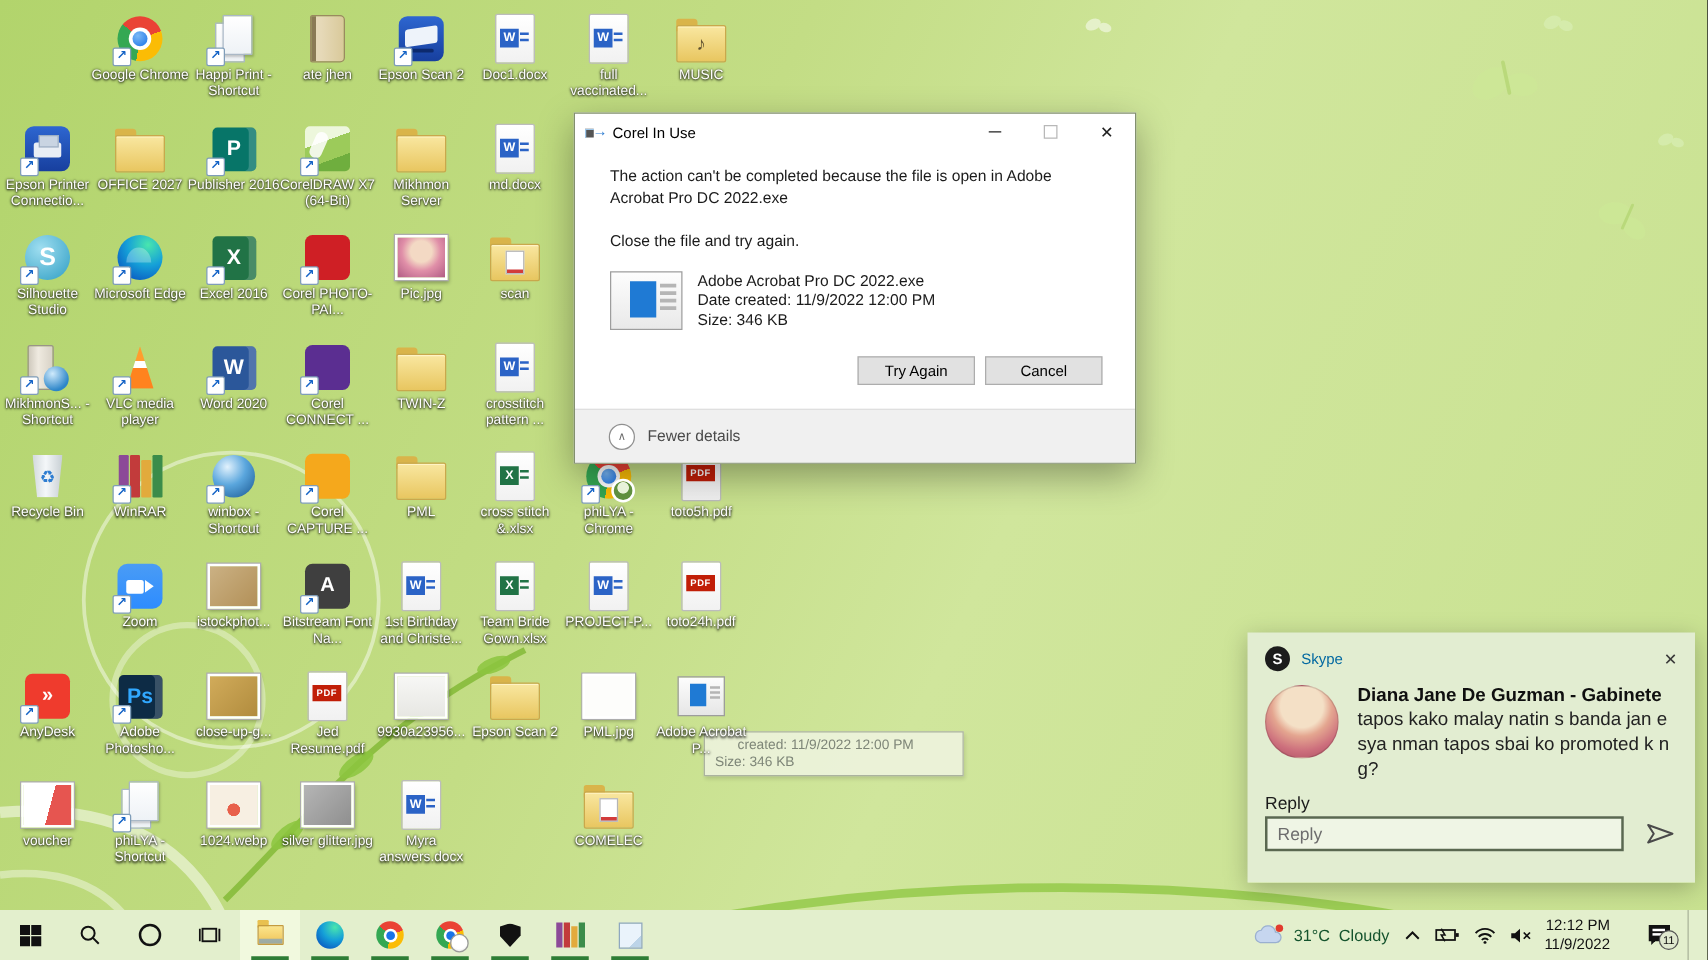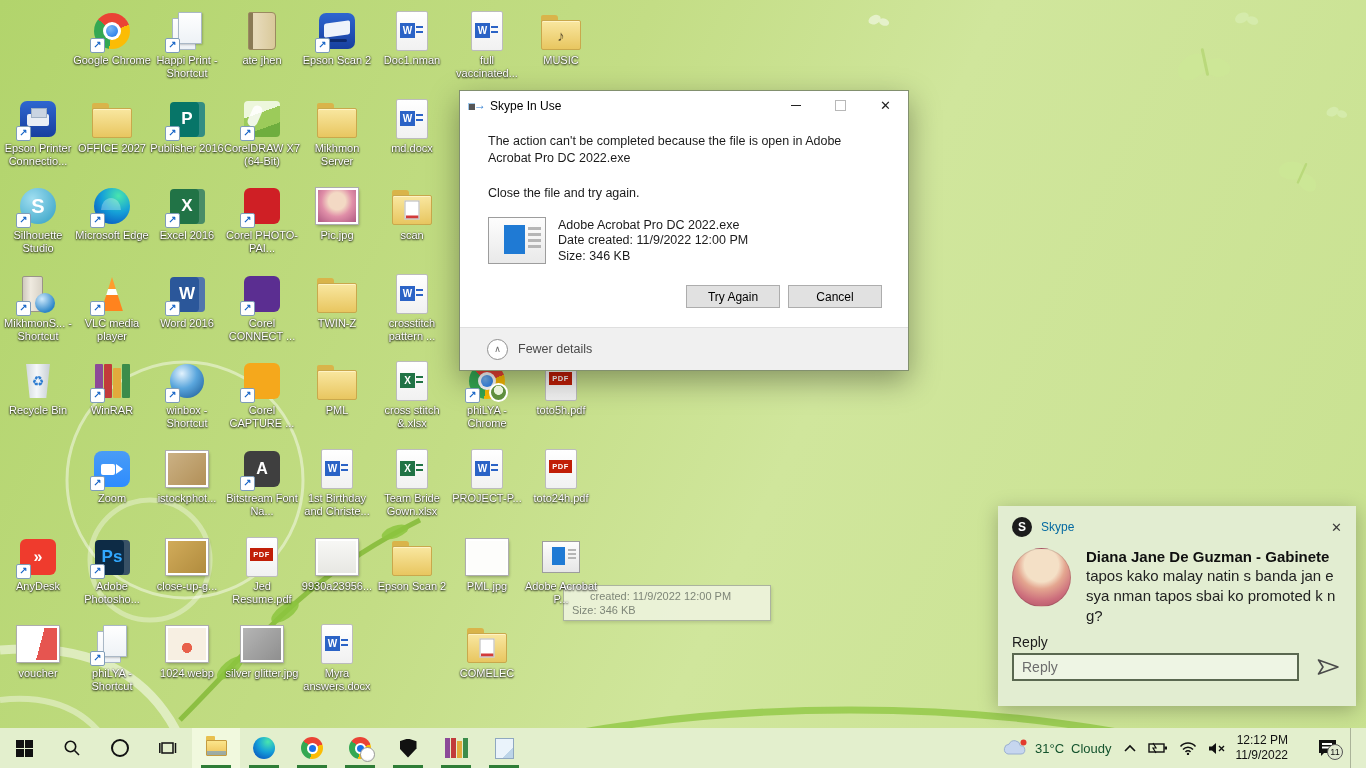--- a/index.html
+++ b/index.html
@@ -268,21 +268,21 @@
         </div>
         <div class="lab">Epson Scan 2</div>
       </div>
       <div class="icell" style="left: 373px; top: 10px;">
         <div class="iwrap">
           <div class="ic-file word">
             <b>W</b>
             <i></i>
           </div>
         </div>
-        <div class="lab">Doc1.nman</div>
+        <div class="lab">Doc1.docx</div>
       </div>
       <div class="icell" style="left: 448px; top: 10px;">
         <div class="iwrap">
           <div class="ic-file word">
             <b>W</b>
             <i></i>
           </div>
         </div>
         <div class="lab">full vaccinated...</div>
       </div>
@@ -390,21 +390,21 @@
           <div class="ic-vlc"></div>
           <span class="sc">↗</span>
         </div>
         <div class="lab">VLC media player</div>
       </div>
       <div class="icell" style="left: 148px; top: 273px;">
         <div class="iwrap">
           <div class="ic-office" style="background:#2b579a">W</div>
           <span class="sc">↗</span>
         </div>
-        <div class="lab">Word 2016</div>
+        <div class="lab">Word 2020</div>
       </div>
       <div class="icell" style="left: 223px; top: 273px;">
         <div class="iwrap">
           <div class="ic-app" style="background:#5b2e91"></div>
           <span class="sc">↗</span>
         </div>
         <div class="lab">Corel CONNECT ...</div>
       </div>
       <div class="icell" style="left: 298px; top: 273px;">
         <div class="iwrap">
@@ -638,21 +638,21 @@
         <div class="lab">COMELEC</div>
       </div>
     </div>
 
   <div id="dialog">
     <div class="dtitle">
       <span class="t-ic">
           <i></i>
           <b>→</b>
         </span>
-      <span class="txt">Skype In Use</span>
+      <span class="txt">Corel In Use</span>
       <span class="wbtns">
         <span class="wb min">
             <i></i>
           </span>
         <span class="wb max">
             <i></i>
           </span>
         <span class="wb close">✕</span>
       </span>
     </div>

